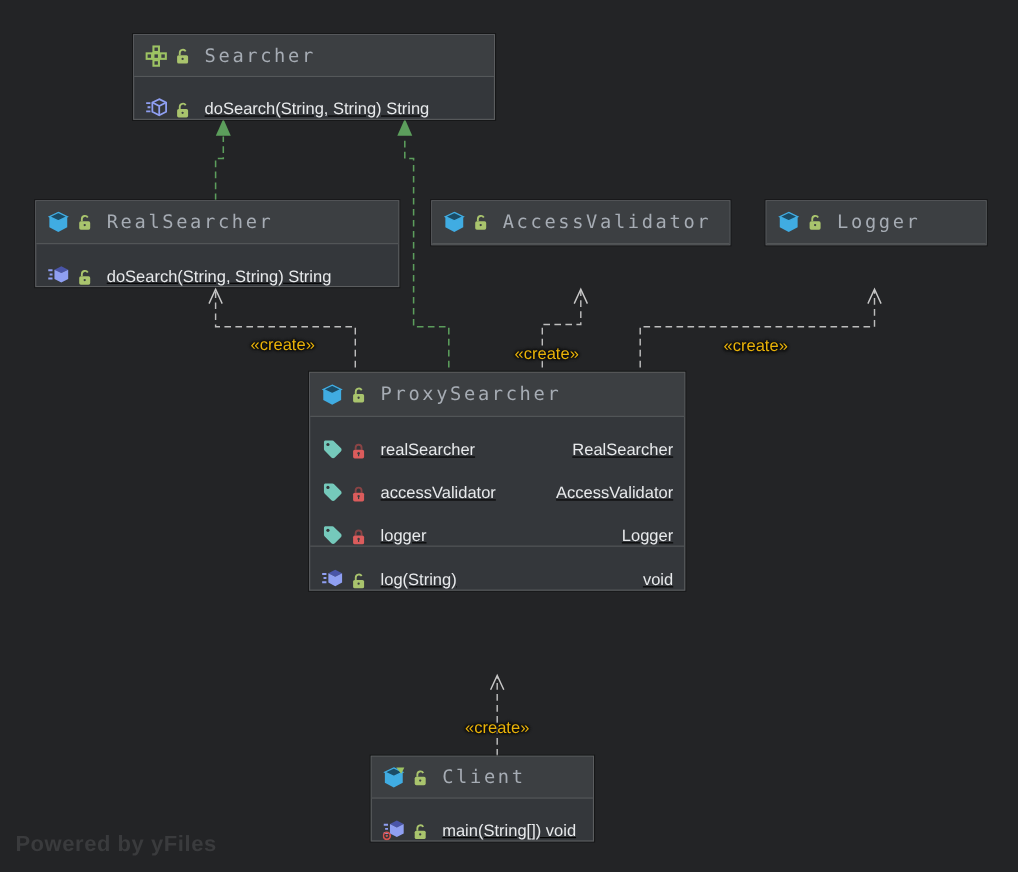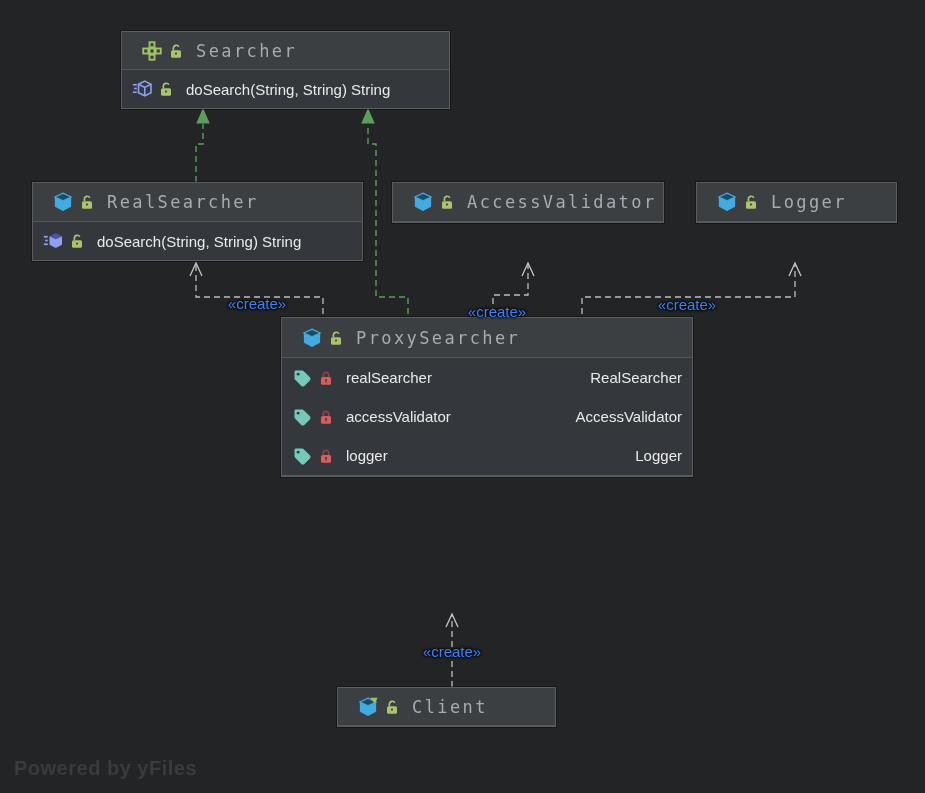--- a/index.html
+++ b/index.html
@@ -8,53 +8,54 @@
     background:#232426;
     font-family:"Liberation Sans",sans-serif;
   }
   .edges{position:absolute;left:0;top:0;z-index:1;}
   .node{
     position:absolute;z-index:2;box-sizing:border-box;
     background:#34373B;border:1px solid #5B5D5F;
     box-shadow:0 0 0 1px rgba(0,0,0,.35);
   }
   .node-header{
-    display:flex;align-items:center;gap:6px;padding:0 20px;
+    display:flex;align-items:center;gap:6px;padding:0 10px;
     background:#3C3F42;border-bottom:1px solid #55585A;
   }
   .title{
     font-family:"DejaVu Sans Mono",monospace;
     font-size:17px;letter-spacing:2.4px;color:#A6ACB4;
     white-space:nowrap;margin-left:6px;
   }
-  .row{display:flex;align-items:center;gap:6px;padding:0 10px;height:38px;}
+  .row{display:flex;align-items:flex-end;gap:6px;padding:0 10px;height:38px;text-decoration:underline;}
   .mtext,.mname{
     font-size:15px;color:#E8EAEC;white-space:nowrap;margin-left:6px;
   }
   .mtype{font-size:15px;color:#E8EAEC;white-space:nowrap;margin-left:auto;}
   .icon{flex:0 0 auto;display:block;}
   
   #node-searcher{left:121px;top:31px;width:329px;}
   #node-searcher .node-header{height:37px;}
   #node-real-searcher{left:32px;top:182px;width:331px;}
   #node-access-validator{left:392px;top:182px;width:272px;}
   #node-logger{left:696px;top:182px;width:201px;}
   #node-real-searcher .node-header,#node-access-validator .node-header,
   #node-logger .node-header{height:38px;}
-  #node-proxy-searcher{left:281px;top:317px;width:412px;}
+  #node-proxy-searcher{left:281px;top:338px;width:342px;}
   #node-proxy-searcher .node-header{height:39px;}
   #node-proxy-searcher .row{height:39px;}
   #node-proxy-searcher .fields{border-bottom:1px solid #55585A;}
-  #node-client{left:337px;top:687px;width:219px;}
+  #node-client{left:337px;top:687px;width:203px;}
   #node-client .node-header{height:37px;}
   .edge-label{
     position:absolute;z-index:3;transform:translate(-50%,-50%);
-    font-size:15px;color:#3b82f6;white-space:nowrap;
+    font-size:15px;color:#eab308;white-space:nowrap;
     text-shadow:1px 1px 2px #0d0d0d,-1px -1px 2px #0d0d0d,
                 1px -1px 2px #0d0d0d,-1px 1px 2px #0d0d0d;
+    margin-top:11px;
   }
   #lbl-create-1{left:257px;top:303px;}
   #lbl-create-2{left:497px;top:311px;}
   #lbl-create-3{left:687px;top:304px;}
   #lbl-create-4{left:452px;top:651px;}
   #watermark{
     position:absolute;left:14px;top:757px;z-index:1;
     font-size:20px;font-weight:bold;color:#3A3B3D;letter-spacing:.5px;
   }
   .gray-dash{stroke:#BDBDBD;stroke-width:1.3;fill:none;stroke-dasharray:6 4;}
@@ -247,33 +248,70 @@
           <rect x="3" y="6.9" width="10" height="7.9" rx="1.5" fill="#DB5C5C"></rect>
           <circle cx="8" cy="10" r="1.1" fill="#3B3E41"></circle>
           <rect x="7.45" y="10.4" width="1.1" height="2.3" fill="#3B3E41"></rect>
         </svg>
         <span class="mname">logger</span>
         <span class="mtype">Logger</span>
       </div>
     </div>
 
     <div class="methods">
+      <div class="row">
+        <svg class="icon" width="20" height="20" viewBox="0 0 16 16">
+          <g stroke="#8F9FF2" stroke-width="1.4">
+            <line x1="0.7" y1="4.6" x2="3.8" y2="4.6"></line>
+              <line x1="1.7" y1="7.6" x2="3.8" y2="7.6"></line>
+            <line x1="0.7" y1="10.6" x2="3.8" y2="10.6"></line>
+          </g>
+          <path d="M10.2,1.6 L15.2,4.1 L10.2,6.6 L5.2,4.1 Z" fill="#4A55A8"></path>
+          <path d="M5.2,4.1 L10.2,6.6 L15.2,4.1 L15.2,10.9 L10.2,13.5 L5.2,10.9 Z" fill="#8F9FF2"></path>
+        </svg>
+        <svg class="icon" width="16" height="16" viewBox="0 0 16 16">
+          <path d="M5.4,7.2 V5.1 A2.9,2.9 0 0 1 10.8,3.7" fill="none" stroke="#A9C46D" stroke-width="1.7"></path>
+          <rect x="3" y="7.2" width="10" height="7.6" rx="1.5" fill="#A9C46D"></rect>
+          <circle cx="8" cy="10.6" r="1.05" fill="#3B3E41"></circle>
+        </svg>
+        <span class="mname">log(String)</span>
+        <span class="mtype">void</span>
+      </div>
     </div>
   </div>
 
   <div class="node" id="node-client">
     <div class="node-header">
       <svg class="icon" width="20" height="20" viewBox="0 0 16 16">
         <path d="M8,0.9 L14.5,4 L8,7.1 L1.5,4 Z" fill="#1B4C66" stroke="#40ACE2" stroke-width="1"></path>
         <path d="M1.5,4 L8,7.1 L14.5,4 L14.5,11.7 L8,15.1 L1.5,11.7 Z" fill="#40ACE2"></path>
         <path d="M9.8,0.5 L15.7,0.5 L13.4,5.2 Z" fill="#9DC363"></path>
       </svg>
       <svg class="icon" width="16" height="16" viewBox="0 0 16 16">
         <path d="M5.4,7.2 V5.1 A2.9,2.9 0 0 1 10.8,3.7" fill="none" stroke="#A9C46D" stroke-width="1.7"></path>
         <rect x="3" y="7.2" width="10" height="7.6" rx="1.5" fill="#A9C46D"></rect>
         <circle cx="8" cy="10.6" r="1.05" fill="#3B3E41"></circle>
       </svg>
       <span class="title">Client</span>
+    </div>
+    <div class="row">
+      <svg class="icon" width="20" height="20" viewBox="0 0 16 16">
+        <g stroke="#8F9FF2" stroke-width="1.4">
+          <line x1="0.7" y1="4.6" x2="3.8" y2="4.6"></line>
+            <line x1="1.7" y1="7.6" x2="3.8" y2="7.6"></line>
+          <line x1="0.7" y1="10.6" x2="3.8" y2="10.6"></line>
+        </g>
+        <path d="M10.2,1.6 L15.2,4.1 L10.2,6.6 L5.2,4.1 Z" fill="#4A55A8"></path>
+        <path d="M5.2,4.1 L10.2,6.6 L15.2,4.1 L15.2,10.9 L10.2,13.5 L5.2,10.9 Z" fill="#8F9FF2"></path>
+        <circle cx="2.9" cy="12.7" r="2.5" fill="none" stroke="#D5524E" stroke-width="1.2"></circle>
+        <circle cx="2.9" cy="12.7" r="0.9" fill="#D5524E"></circle>
+      </svg>
+      <svg class="icon" width="16" height="16" viewBox="0 0 16 16">
+        <path d="M5.4,7.2 V5.1 A2.9,2.9 0 0 1 10.8,3.7" fill="none" stroke="#A9C46D" stroke-width="1.7"></path>
+        <rect x="3" y="7.2" width="10" height="7.6" rx="1.5" fill="#A9C46D"></rect>
+        <circle cx="8" cy="10.6" r="1.05" fill="#3B3E41"></circle>
+      </svg>
+      <span class="mtext">main(String[]) void</span>
     </div>
   </div>
 
   <div id="watermark">Powered by yFiles</div>
 </div>
 
 </body></html>

